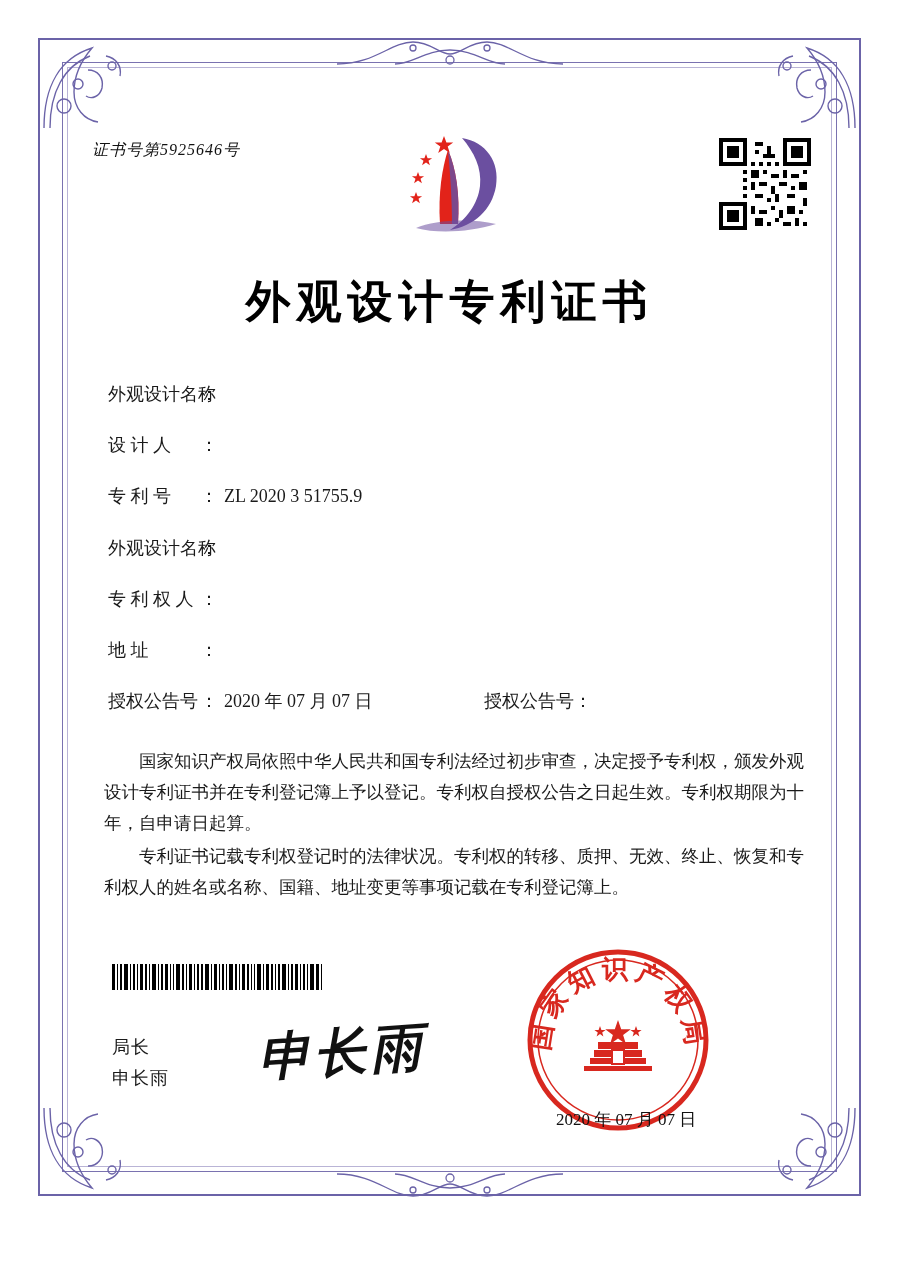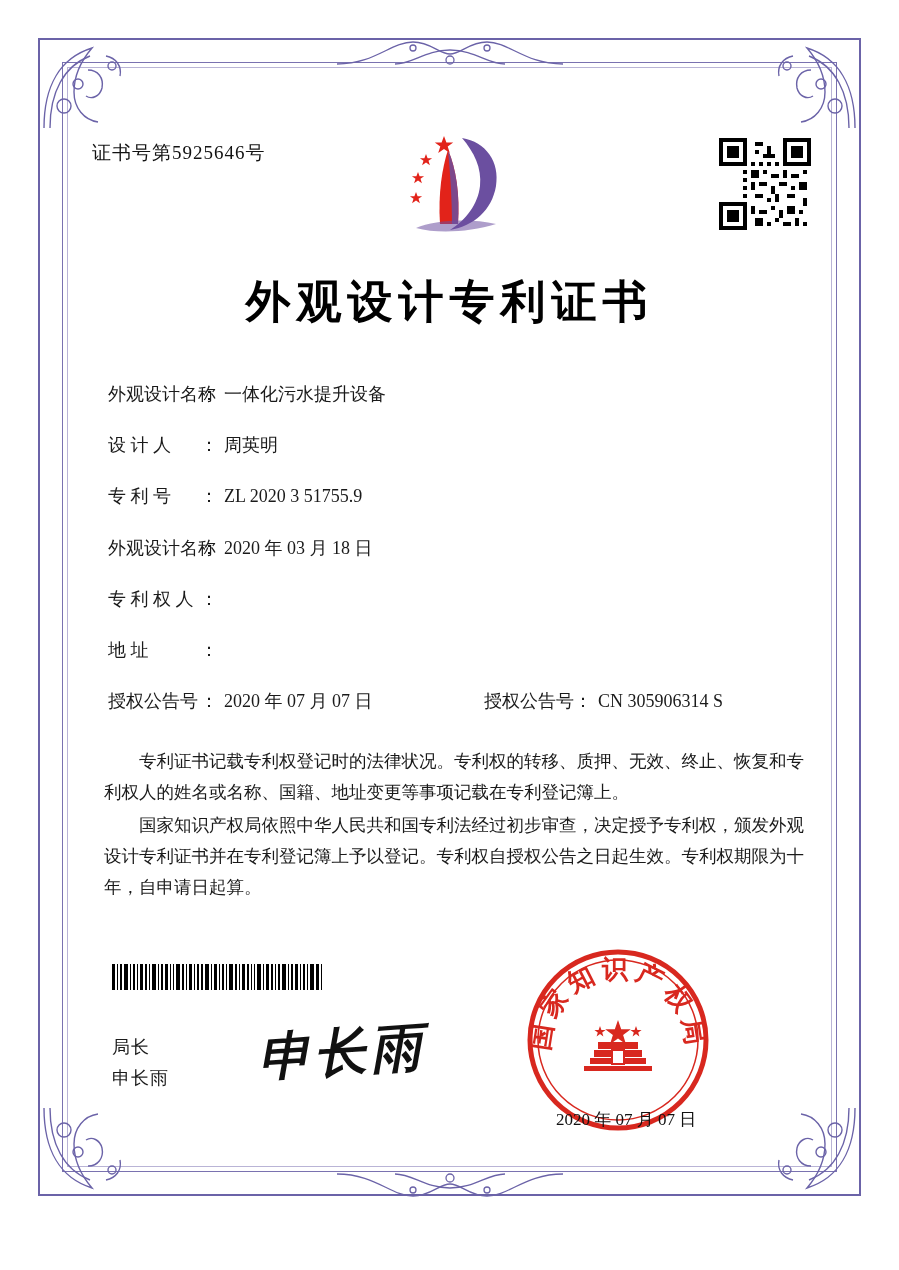--- a/index.html
+++ b/index.html
@@ -67,24 +67,25 @@
     position: absolute;
     left: 50%; bottom: 66px;
     transform: translateX(-50%) scaleY(-1);
     color: #6b63a8;
   }
 
   
   .cert-number {
     position: absolute;
     left: 92px; top: 140px;
-    font-size: 19px;
+    font-size: 16px;
     letter-spacing: 1px;
     color: #111;
     font-family: "Liberation Serif", "DejaVu Serif", serif;
+    font-style: italic;
   }
 
   .logo {
     position: absolute;
     left: 400px; top: 128px;
     width: 112px; height: 112px;
   }
 
   .qr {
     position: absolute;
@@ -384,64 +385,60 @@
     </svg>
   </div>
 
   <div class="doc-title">外观设计专利证书</div>
 
   <div class="fields">
 
     <div class="field-row">
       <span class="field-label">外观设计名称</span>
       <span class="field-colon">：</span>
-      <span class="field-value">一体化污水提升设备</span>
     </div>
 
     <div class="field-row">
       <span class="field-label">设  计  人</span>
       <span class="field-colon">：</span>
-      <span class="field-value">周英明</span>
     </div>
 
     <div class="field-row">
       <span class="field-label">专  利  号</span>
       <span class="field-colon">：</span>
       <span class="field-value">ZL 2020 3 51755.9</span>
     </div>
 
     <div class="field-row">
       <span class="field-label">外观设计名称</span>
       <span class="field-colon">：</span>
-      <span class="field-value">2020 年 03 月 18 日</span>
     </div>
 
     <div class="field-row">
       <span class="field-label">专 利 权 人</span>
       <span class="field-colon">：</span>
     </div>
 
     <div class="field-row">
       <span class="field-label">地        址</span>
       <span class="field-colon">：</span>
     </div>
 
     <div class="field-row double">
       <span class="field-label">授权公告号</span>
       <span class="field-colon">：</span>
       <span class="field-value">2020 年 07 月 07 日</span>
       <span class="field-label2">授权公告号</span>
       <span class="field-colon">：</span>
-      <span class="field-value">CN 305906314 S</span>
     </div>
   </div>
 
   <div class="paragraphs">
+    <p>国家知识产权局依照中华人民共和国专利法经过初步审查，决定授予专利权，颁发外观设计专利证书并在专利登记簿上予以登记。专利权自授权公告之日起生效。专利权期限为十年，自申请日起算。</p>
     <p>专利证书记载专利权登记时的法律状况。专利权的转移、质押、无效、终止、恢复和专利权人的姓名或名称、国籍、地址变更等事项记载在专利登记簿上。</p>
-    <p>国家知识产权局依照中华人民共和国专利法经过初步审查，决定授予专利权，颁发外观设计专利证书并在专利登记簿上予以登记。专利权自授权公告之日起生效。专利权期限为十年，自申请日起算。</p>
   </div>
 
   <div class="barcode">
     <i style="width:3px"></i>
       <i style="width:1px"></i>
       <i style="width:2px"></i>
       <i style="width:4px"></i>
     <i style="width:1px"></i>
       <i style="width:2px"></i>
       <i style="width:1px"></i>

